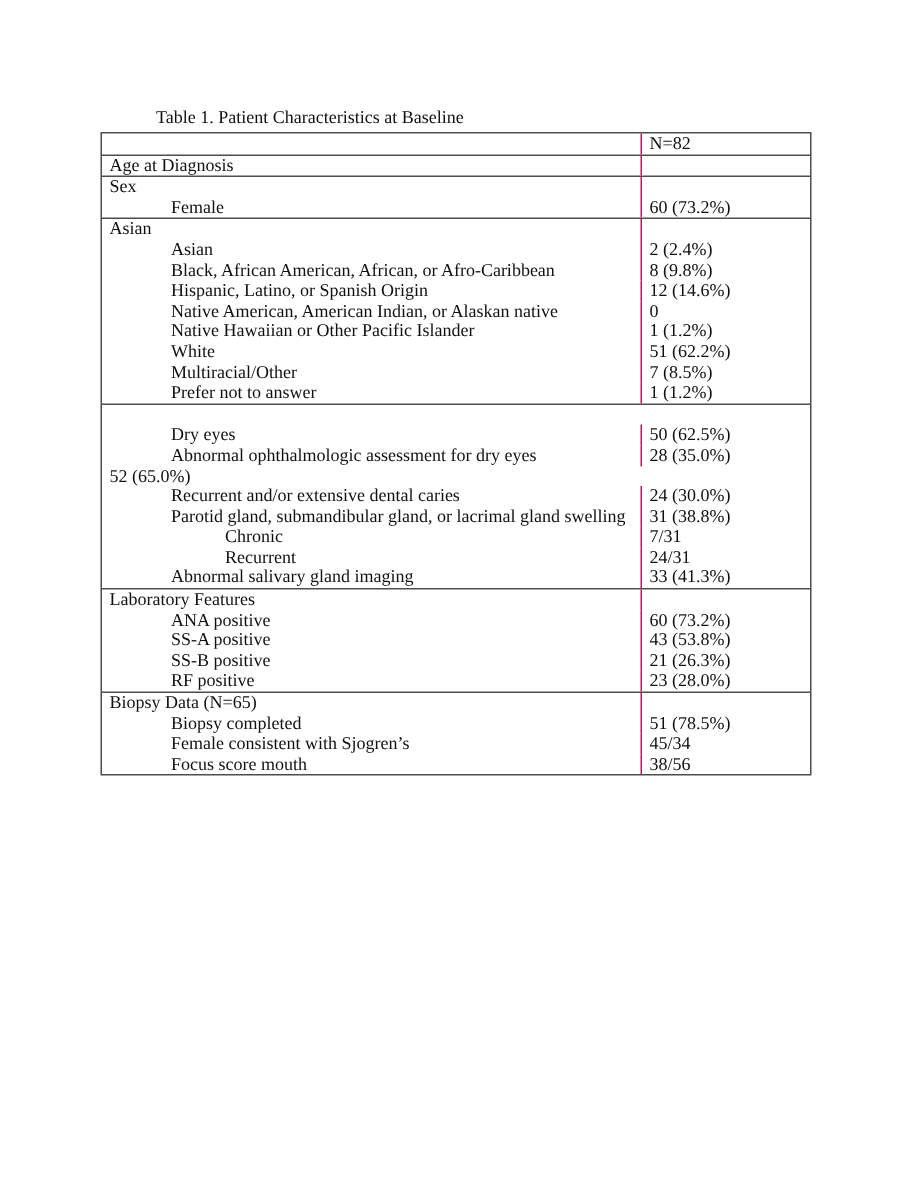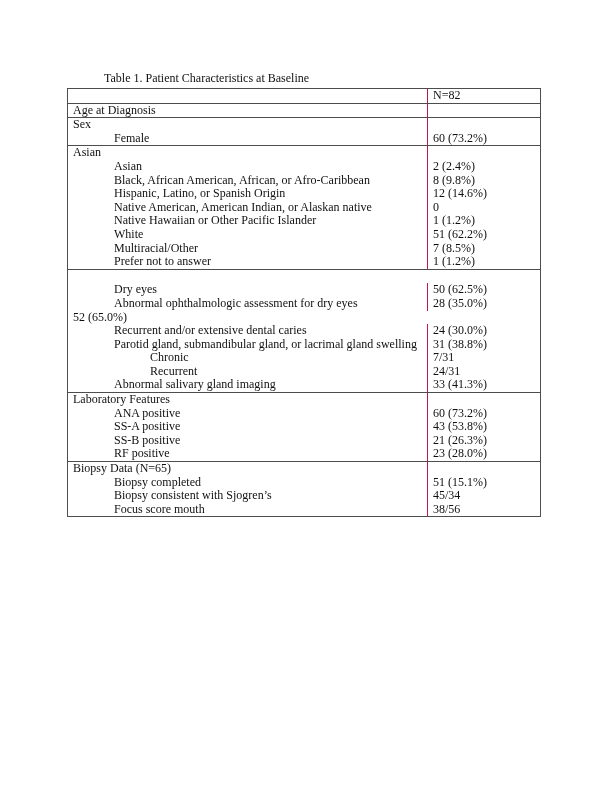--- a/index.html
+++ b/index.html
@@ -174,24 +174,24 @@
           <div class="cell value">23 (28.0%)</div>
         </div>
       </div>
       <div class="section">
         <div class="row">
           <div class="cell label indent-0">Biopsy Data (N=65)</div>
           <div class="cell value"></div>
         </div>
         <div class="row">
           <div class="cell label indent-1">Biopsy completed</div>
-          <div class="cell value">51 (15.1%)</div>
+          <div class="cell value">51 (78.5%)</div>
         </div>
         <div class="row">
-          <div class="cell label indent-1">Biopsy consistent with Sjogren’s</div>
+          <div class="cell label indent-1">Female consistent with Sjogren’s</div>
           <div class="cell value">45/34</div>
         </div>
         <div class="row">
           <div class="cell label indent-1">Focus score mouth</div>
           <div class="cell value">38/56</div>
         </div>
       </div>
     </div>
 </div>
 

